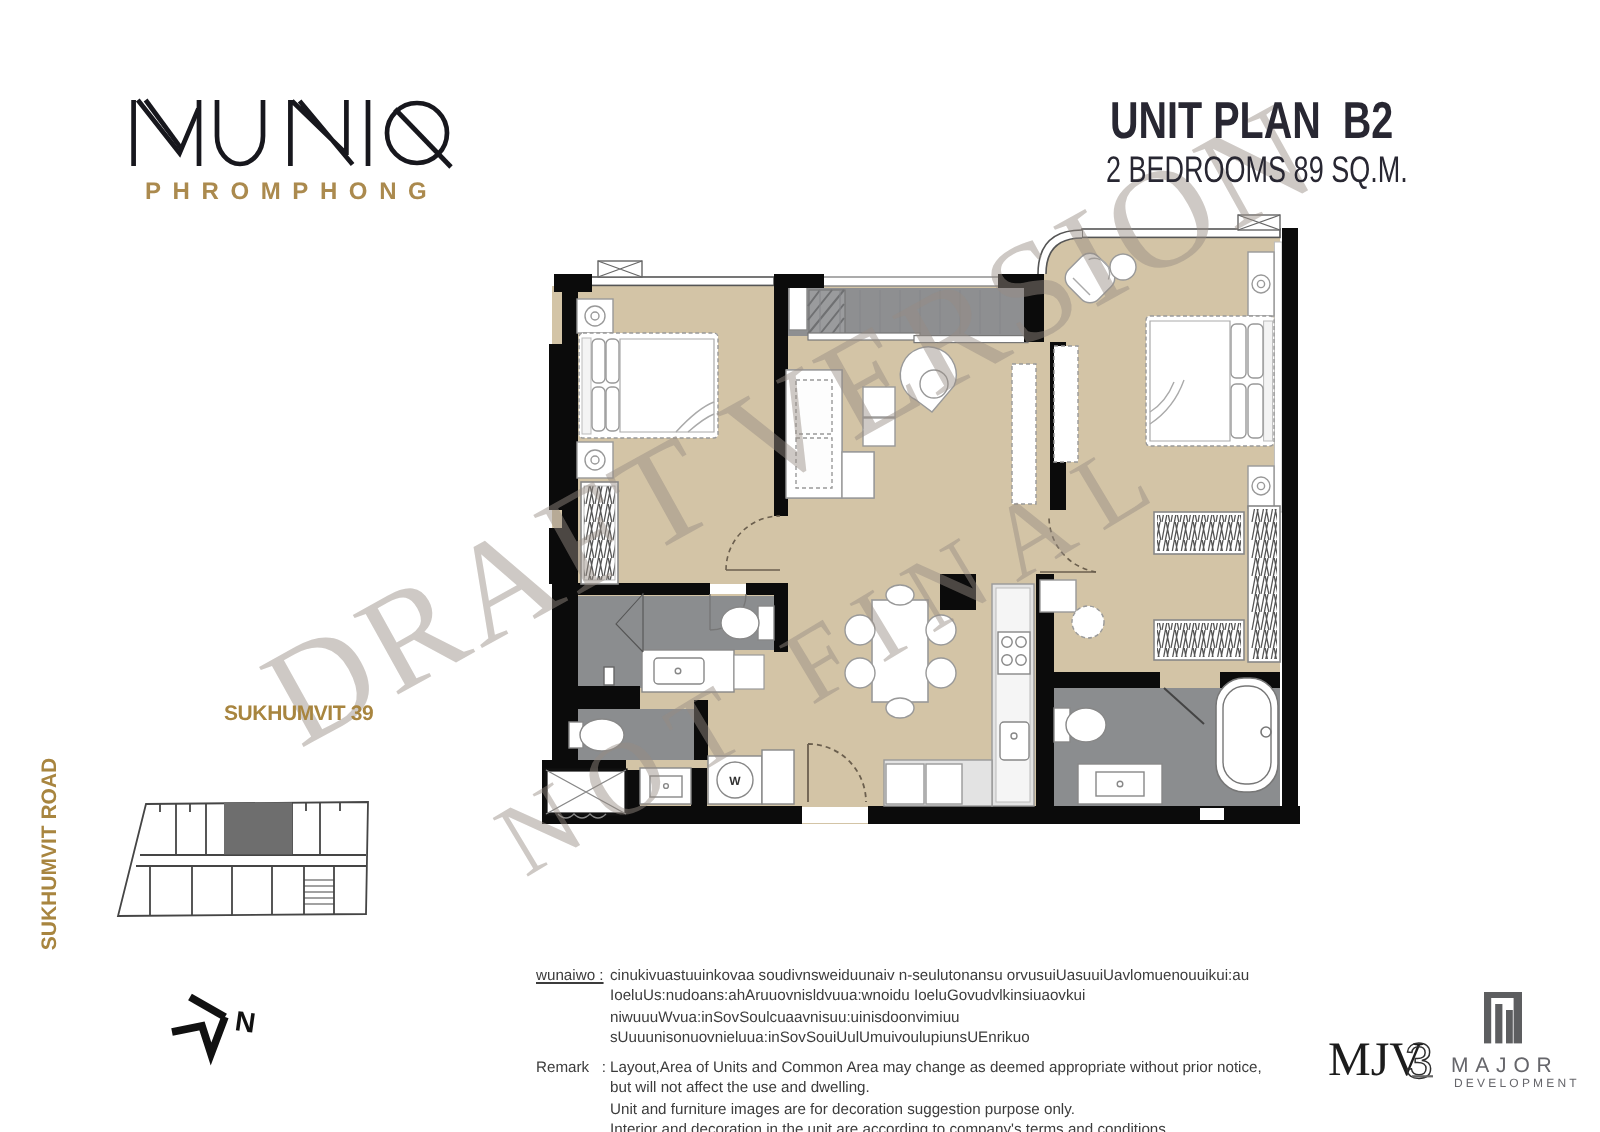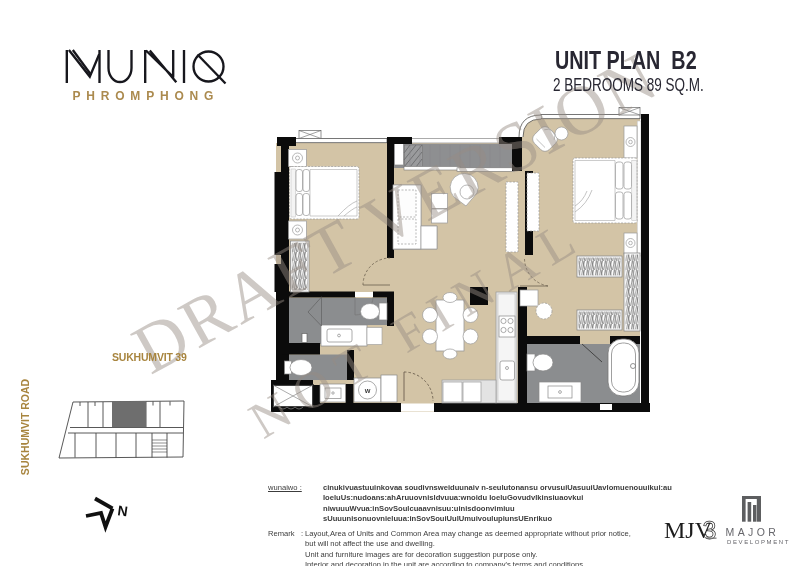--- a/index.html
+++ b/index.html
@@ -409,21 +409,21 @@
 <div class="abs" style="left:555px;top:45px;font-size:26px;font-weight:bold;color:#282732;transform:scaleX(0.76);transform-origin:left center;white-space:nowrap;">UNIT PLAN&nbsp; B2</div>
 
 <div class="abs" style="left:553px;top:74px;font-size:18.5px;color:#282732;transform:scaleX(0.73);transform-origin:left center;white-space:nowrap;">2 BEDROOMS 89 SQ.M.</div>
 
 <div class="abs" style="left:92px;top:351px;font-size:10.5px;color:#a8853f;font-weight:bold;letter-spacing:-0.2px;padding-left:20px;">SUKHUMVIT 39</div>
 
 <div class="abs" style="left:25px;top:427px;font-size:10.5px;color:#a8853f;font-weight:bold;transform:translate(-50%,-50%) rotate(-90deg);white-space:nowrap;">SUKHUMVIT ROAD</div>
 
 <div class="abs" style="left:268px;top:483px;font-size:7.6px;color:#3c3c3c;text-decoration:underline;">wunaiwo :</div>
 
-<div class="abs" style="left:323px;top:483px;font-size:7.6px;color:#3c3c3c;line-height:10.4px;font-weight:bold;">
+<div class="abs" style="left:305px;top:483px;font-size:7.6px;color:#3c3c3c;line-height:10.4px;">
   cinukivuastuuinkovaa soudivnsweiduunaiv n-seulutonansu orvusuiUasuuiUavlomuenouuikui:au<br>
   IoeluUs:nudoans:ahAruuovnisldvuua:wnoidu IoeluGovudvlkinsiuaovkui<br>
   niwuuuWvua:inSovSoulcuaavnisuu:uinisdoonvimiuu<br>
   sUuuunisonuovnieluua:inSovSouiUulUmuivoulupiunsUEnrikuo
 </div>
 
 <div class="abs" style="left:268px;top:529px;font-size:7.6px;color:#3c3c3c;">Remark&nbsp;&nbsp; :</div>
 
 <div class="abs" style="left:305px;top:529px;font-size:7.6px;color:#3c3c3c;line-height:10.4px;">
   Layout,Area of Units and Common Area may change as deemed appropriate without prior notice,<br>

